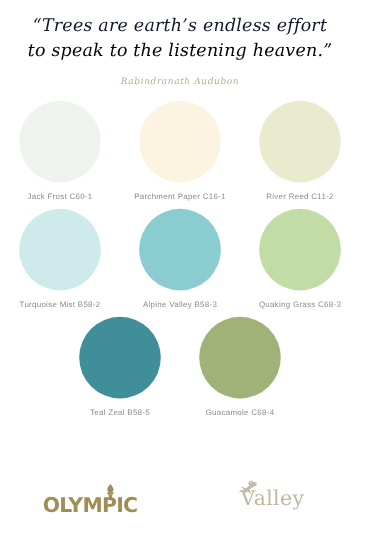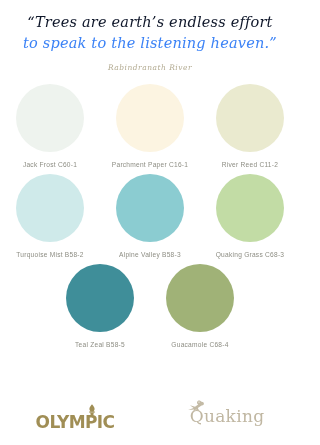--- a/index.html
+++ b/index.html
@@ -125,22 +125,22 @@
     left: 0;
     width: 22px;
     height: 16px;
   }
 </style>
 </head>
 <body>
 
 <div class="quote-block">
   <div class="quote-line" style="color: #0f172a;">“Trees are earth’s endless effort</div>
-  <div class="quote-line" style="color: #3b82f6;">to speak to the listening heaven.”</div>
-  <div class="quote-attrib">Rabindranath River</div>
+  <div class="quote-line" style="color: #000000;">to speak to the listening heaven.”</div>
+  <div class="quote-attrib">Rabindranath Audubon</div>
 </div>
 
 <div class="swatch-grid">
 
   <div class="swatch-row">
     <div class="swatch-cell">
       <div class="swatch-dot" style="background: rgb(238, 243, 238);"></div>
       <div class="swatch-label" style="color: rgb(141, 141, 131);">Jack Frost C60-1</div>
     </div>
     <div class="swatch-cell">
@@ -201,17 +201,17 @@
     <div class="audubon-lockup">
       <span class="audubon-bird">
         <svg viewBox="0 0 22 16" width="22" height="16" aria-hidden="true">
           <path d="M14.5 2.0 C13.2 1.2 11.8 1.6 11.2 2.8 C10.7 3.9 11.2 5.0 12.2 5.4
                    L9.0 7.8 L4.0 6.2 L7.6 9.0 L2.2 11.0 L8.2 10.6 L5.6 14.2
                    L10.0 10.6 L13.6 12.6 L11.8 9.0 L15.6 6.4 C16.8 6.6 17.8 5.9 17.9 4.8
                    C18.0 3.6 16.9 2.6 15.6 2.7 Z" fill="#c3baa5"></path>
           <circle cx="13.0" cy="3.1" r="0.55" fill="#ffffff"></circle>
         </svg>
       </span>
-      <span class="audubon-word" style="color: rgb(192, 183, 162);">Quaking</span>
+      <span class="audubon-word" style="color: rgb(192, 183, 162);">Valley</span>
     </div>
   </div>
 
 </div>
 
 </body></html>

